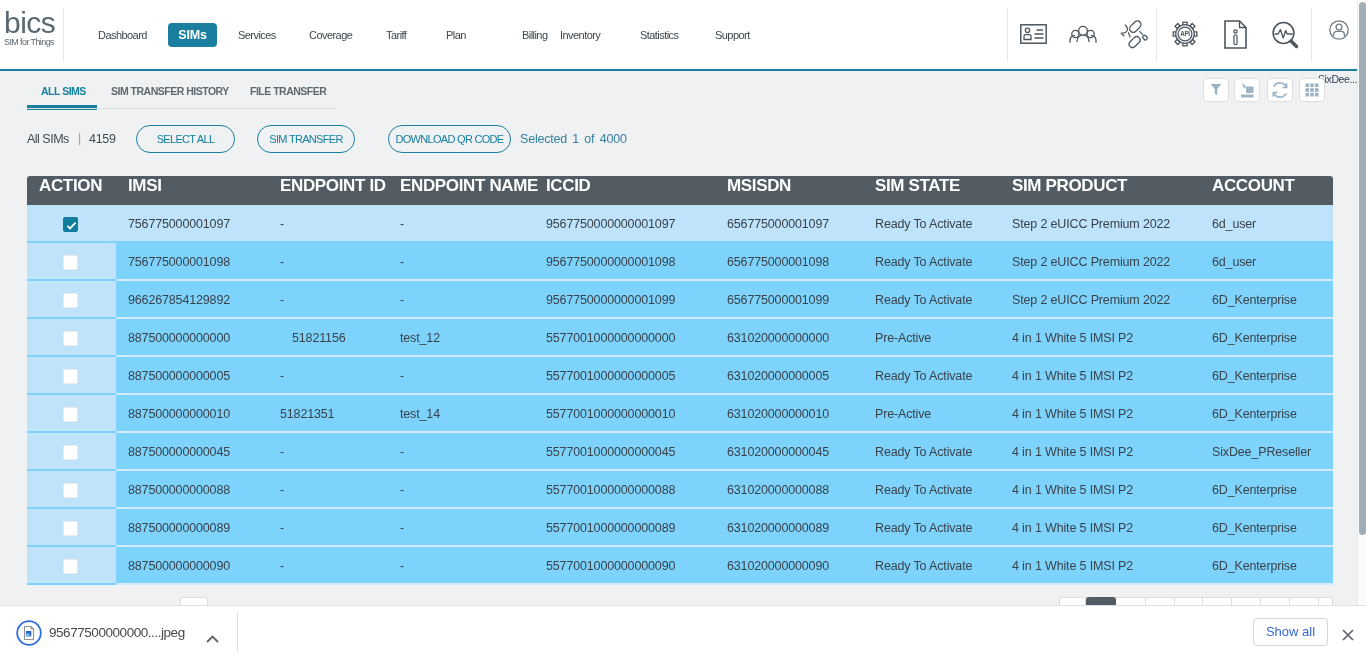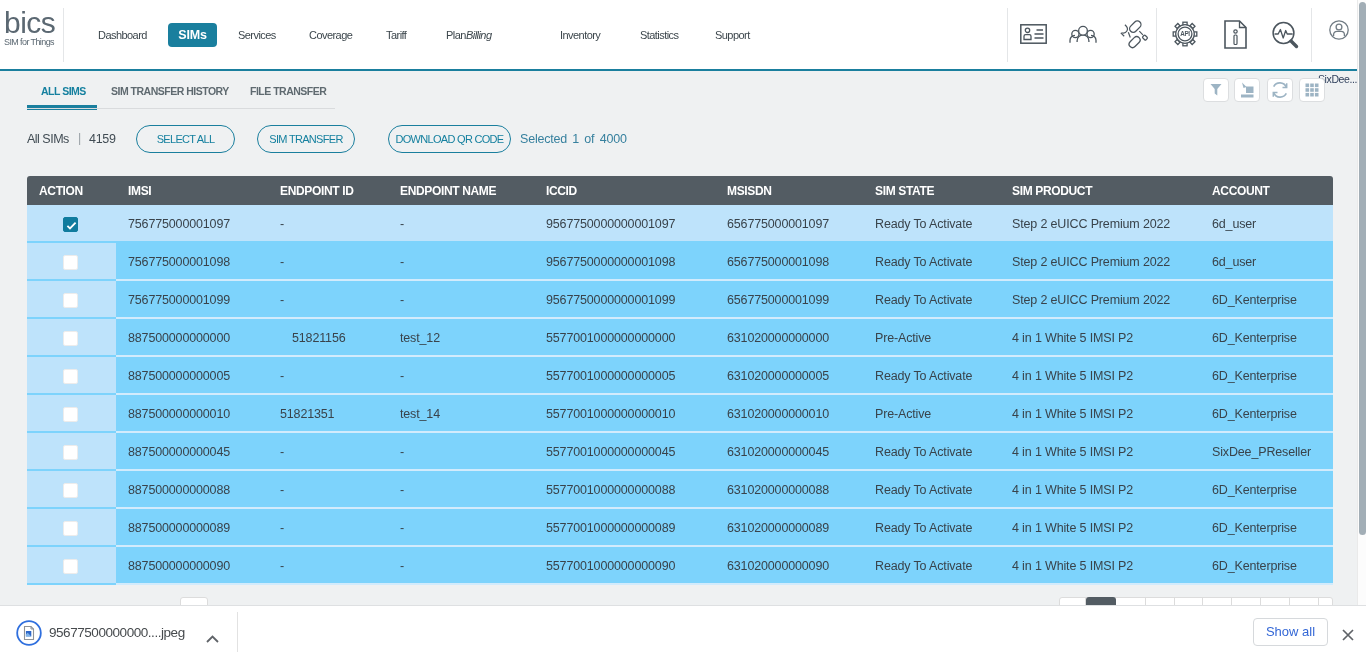--- a/index.html
+++ b/index.html
@@ -19,21 +19,21 @@
   #main { position:absolute; left:0; top:71px; width:1357px; height:534px; background:#EFF1F2; }
   .tab { position:absolute; top:85px; font-weight:bold; font-size:10.5px; letter-spacing:-0.5px; color:#5F6A70; white-space:nowrap; }
   #tab-underline { position:absolute; left:27px; top:105px; width:70px; height:4.5px; background:#1A7F9E; }
   #tab-line { position:absolute; left:27px; top:108px; width:308px; height:1px; background:#D9DBDD; }
   .ibtn { position:absolute; top:78px; width:26px; height:24px; background:#fff; border:1px solid #DCDEE0; border-radius:4px; }
   .pill { position:absolute; top:125px; height:28px; border:1.6px solid #1A7F9E; border-radius:14px; color:#15809F; font-size:11px; letter-spacing:-0.7px; text-align:center; background:transparent; display:flex; align-items:center; justify-content:center; white-space:nowrap; }
     #selected-lbl { position:absolute; left:520px; top:132px; font-size:12.5px; color:#36809E; letter-spacing:-0.2px; word-spacing:2px; }
   
   #tbl { position:absolute; left:27px; top:176px; width:1306px; }
   #thead { height:29px; background:#535C63; border-radius:3px 3px 0 0; position:relative; }
-  #thead span { position:absolute; top:8px; color:#fff; font-weight:bold; font-size:12px; letter-spacing:-0.35px; white-space:nowrap; }
+  #thead span { position:absolute; top:0; color:#fff; font-weight:bold; font-size:17px; letter-spacing:-0.35px; white-space:nowrap; }
   .row { height:38px; position:relative; background:#7dd3fc; }
   .row .cb-cell { position:absolute; left:0; top:0; bottom:2px; width:89px; background:#BEE3FB; }
   .row.sel .bgfull { position:absolute; inset:0 0 2px 0; background:#BEE3FB; }
   .row .sep { position:absolute; left:89px; right:0; bottom:0; height:2px; background:#D2EBFC; }
   .row span { position:absolute; top:12px; font-size:12.5px; color:#39434B; letter-spacing:-0.15px; white-space:nowrap; }
   .cb { position:absolute; left:36px; top:12px; width:15px; height:15px; background:#fff; border:1px solid #ECECEC; border-radius:2px; }
   .cb.on { background:#107C9E; border-color:#107C9E; }
   
   .pgbox { position:absolute; top:597px; height:12px; background:#fff; border:1px solid #DCDCDC; border-radius:3px 3px 0 0; }
   
@@ -52,21 +52,21 @@
 <div id="hdr">
   <div id="logo-b">bics</div>
   <div id="logo-s">SIM for Things</div>
   <div class="vsep" style="left:63px;"></div>
   <span class="nav" style="left:98px;">Dashboard</span>
   <div id="simsbox">SIMs</div>
   <span class="nav" style="left:238px;">Services</span>
   <span class="nav" style="left:309px;">Coverage</span>
   <span class="nav" style="left:386px;">Tariff</span>
   <span class="nav" style="left:446px;">Plan</span>
-  <span class="nav" style="left:466px;font-style:italic;">Billing</span>
+  <span class="nav" style="left:522px;">Billing</span>
   <span class="nav" style="left:560px;text-align:center;">Inventory</span>
   <span class="nav" style="left:640px;">Statistics</span>
   <span class="nav" style="left:715px;">Support</span>
   <div class="vsep" style="left:1007px;"></div>
   <div class="vsep" style="left:1156px;"></div>
   <div class="vsep" style="left:1311px;"></div>
   <div class="hicon" id="ic-card" style="left:1020px; top:24px;">
     <svg width="27" height="20" viewBox="0 0 27 20" fill="none" stroke="#4C565E">
       <rect x="0.8" y="0.8" width="25.4" height="18.4" stroke-width="1.5"></rect>
       <circle cx="7.5" cy="6.3" r="2.2" stroke-width="1.3"></circle>
@@ -227,21 +227,21 @@
       <span style="left:519px">9567750000000001098</span>
       <span style="left:700px">656775000001098</span>
       <span style="left:848px">Ready To Activate</span>
       <span style="left:985px">Step 2 eUICC Premium 2022</span>
       <span style="left:1185px">6d_user</span>
     </div>
 <div class="row">
       <div class="cb-cell"></div>
       <div class="cb"></div>
       <div class="sep"></div>
-      <span style="left:101px">756775000001099</span>
+      <span style="left:101px">966267854129892</span>
       <span style="left:253px">-</span>
       <span style="left:373px">-</span>
       <span style="left:519px">9567750000000001099</span>
       <span style="left:700px">656775000001099</span>
       <span style="left:848px">Ready To Activate</span>
       <span style="left:985px">Step 2 eUICC Premium 2022</span>
       <span style="left:1185px">6D_Kenterprise</span>
     </div>
 <div class="row">
       <div class="cb-cell"></div>

